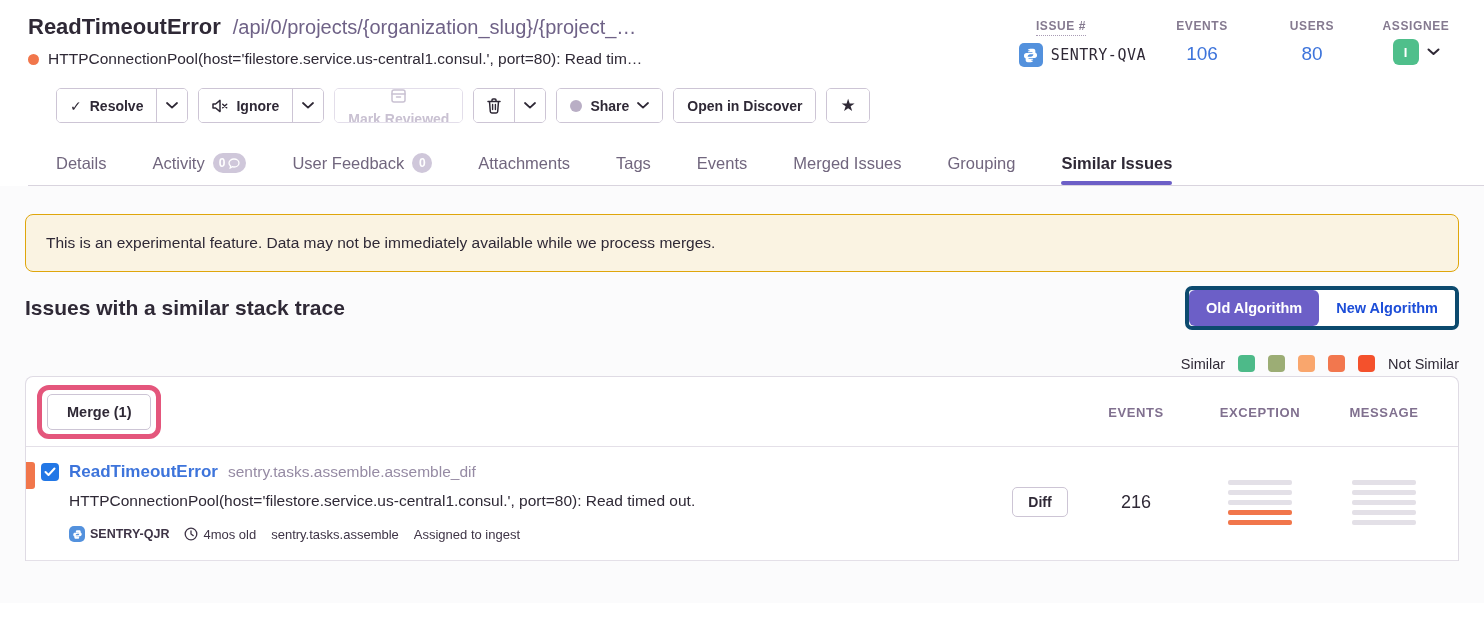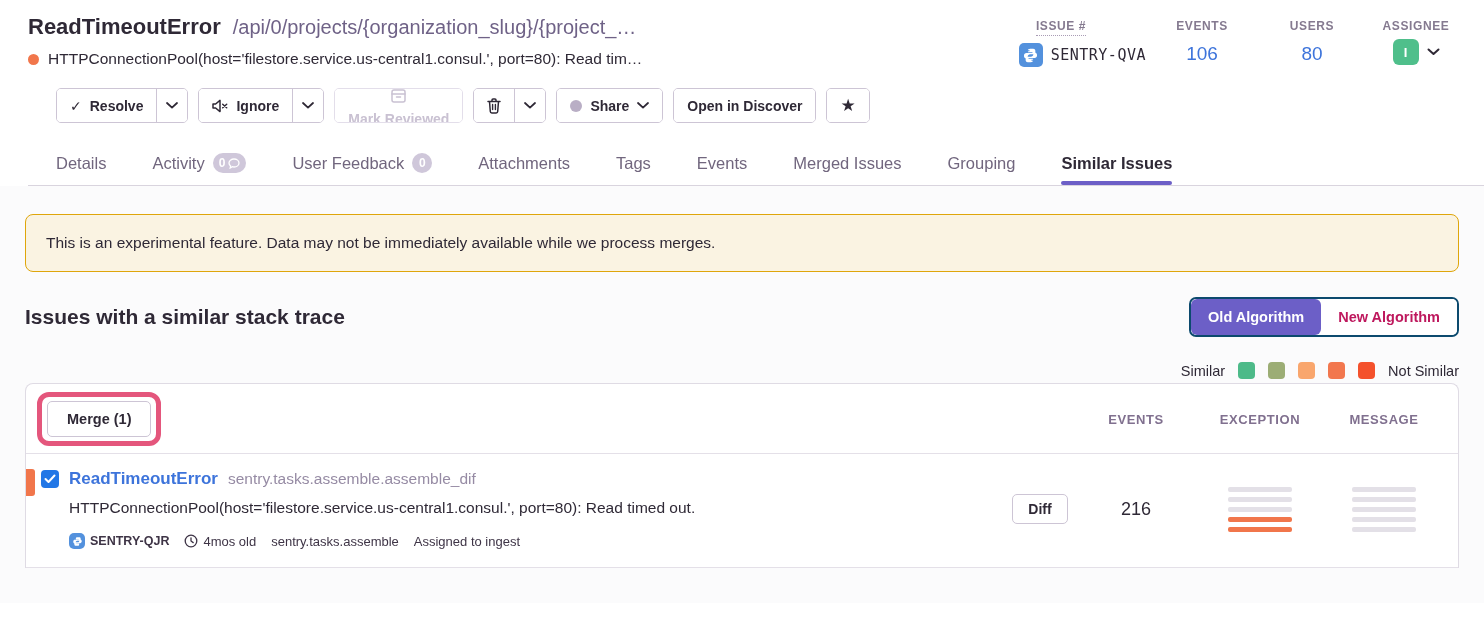--- a/index.html
+++ b/index.html
@@ -46,24 +46,24 @@
   .tab.active { color:#2f2936; font-weight:bold; }
   .tab.active::after { content:""; position:absolute; left:0; right:0; bottom:0; height:4px; background:#6c5fc7; border-radius:2px; }
   .tab-badge { background:#cfc7da; color:#fff; font-size:12px; font-weight:bold; border-radius:10px; height:20px;
                min-width:20px; padding:0 6px; display:inline-flex; align-items:center; justify-content:center; gap:3px; }
   .tabs-divider { height:1px; background:#d9d4de; width:100%; }
 
   
   .content { background:#fbfbfc; padding:28px 25px 0 25px; height:417px; }
   .banner { background:#faf3e2; border:1px solid #dfa60b; border-radius:8px; padding:19px 20px; font-size:15.5px; color:#2f2936; }
 
-  .section-head { display:flex; justify-content:space-between; align-items:center; margin-top:25px; }
+  .section-head { display:flex; justify-content:space-between; align-items:center; margin-top:14px; }
   .section-title { font-size:21px; font-weight:bold; color:#2f2936; }
-  .algo-toggle { display:flex; border:2px solid #0c4a6e; border-radius:7px; overflow:hidden; background:#fff; }
-  .algo-btn { height:36px; padding:0 17px; font-size:14.5px; font-weight:bold; border:none; background:#fff; color:#be185d; cursor:pointer; font-family:inherit; }
+  .algo-toggle { display:flex; border:4px solid #0c4a6e; border-radius:7px; overflow:hidden; background:#fff; }
+  .algo-btn { height:36px; padding:0 17px; font-size:14.5px; font-weight:bold; border:none; background:#fff; color:#1d4ed8; cursor:pointer; font-family:inherit; }
   .algo-btn.active { background:#6c5fc7; color:#fff; border-radius:6px; }
 
   .legend { display:flex; justify-content:flex-end; align-items:center; gap:13px; margin-top:25px; font-size:14.5px; color:#2f2936; }
   .legend-sq { width:17px; height:17px; border-radius:4px; }
 
   
   .sim-table { margin-top:4px; border:1px solid #dfdbe4; border-bottom:none; border-radius:8px 8px 0 0; background:#fff; }
   .t-head { display:flex; align-items:center; justify-content:space-between; padding:17px 15px 16px 15px; position:relative; }
   .merge-wrap { position:relative; margin-left:6px; }
   .merge-btn { padding:9px 19px; font-size:14.5px; font-weight:bold; color:#2f2936; background:#fff;

